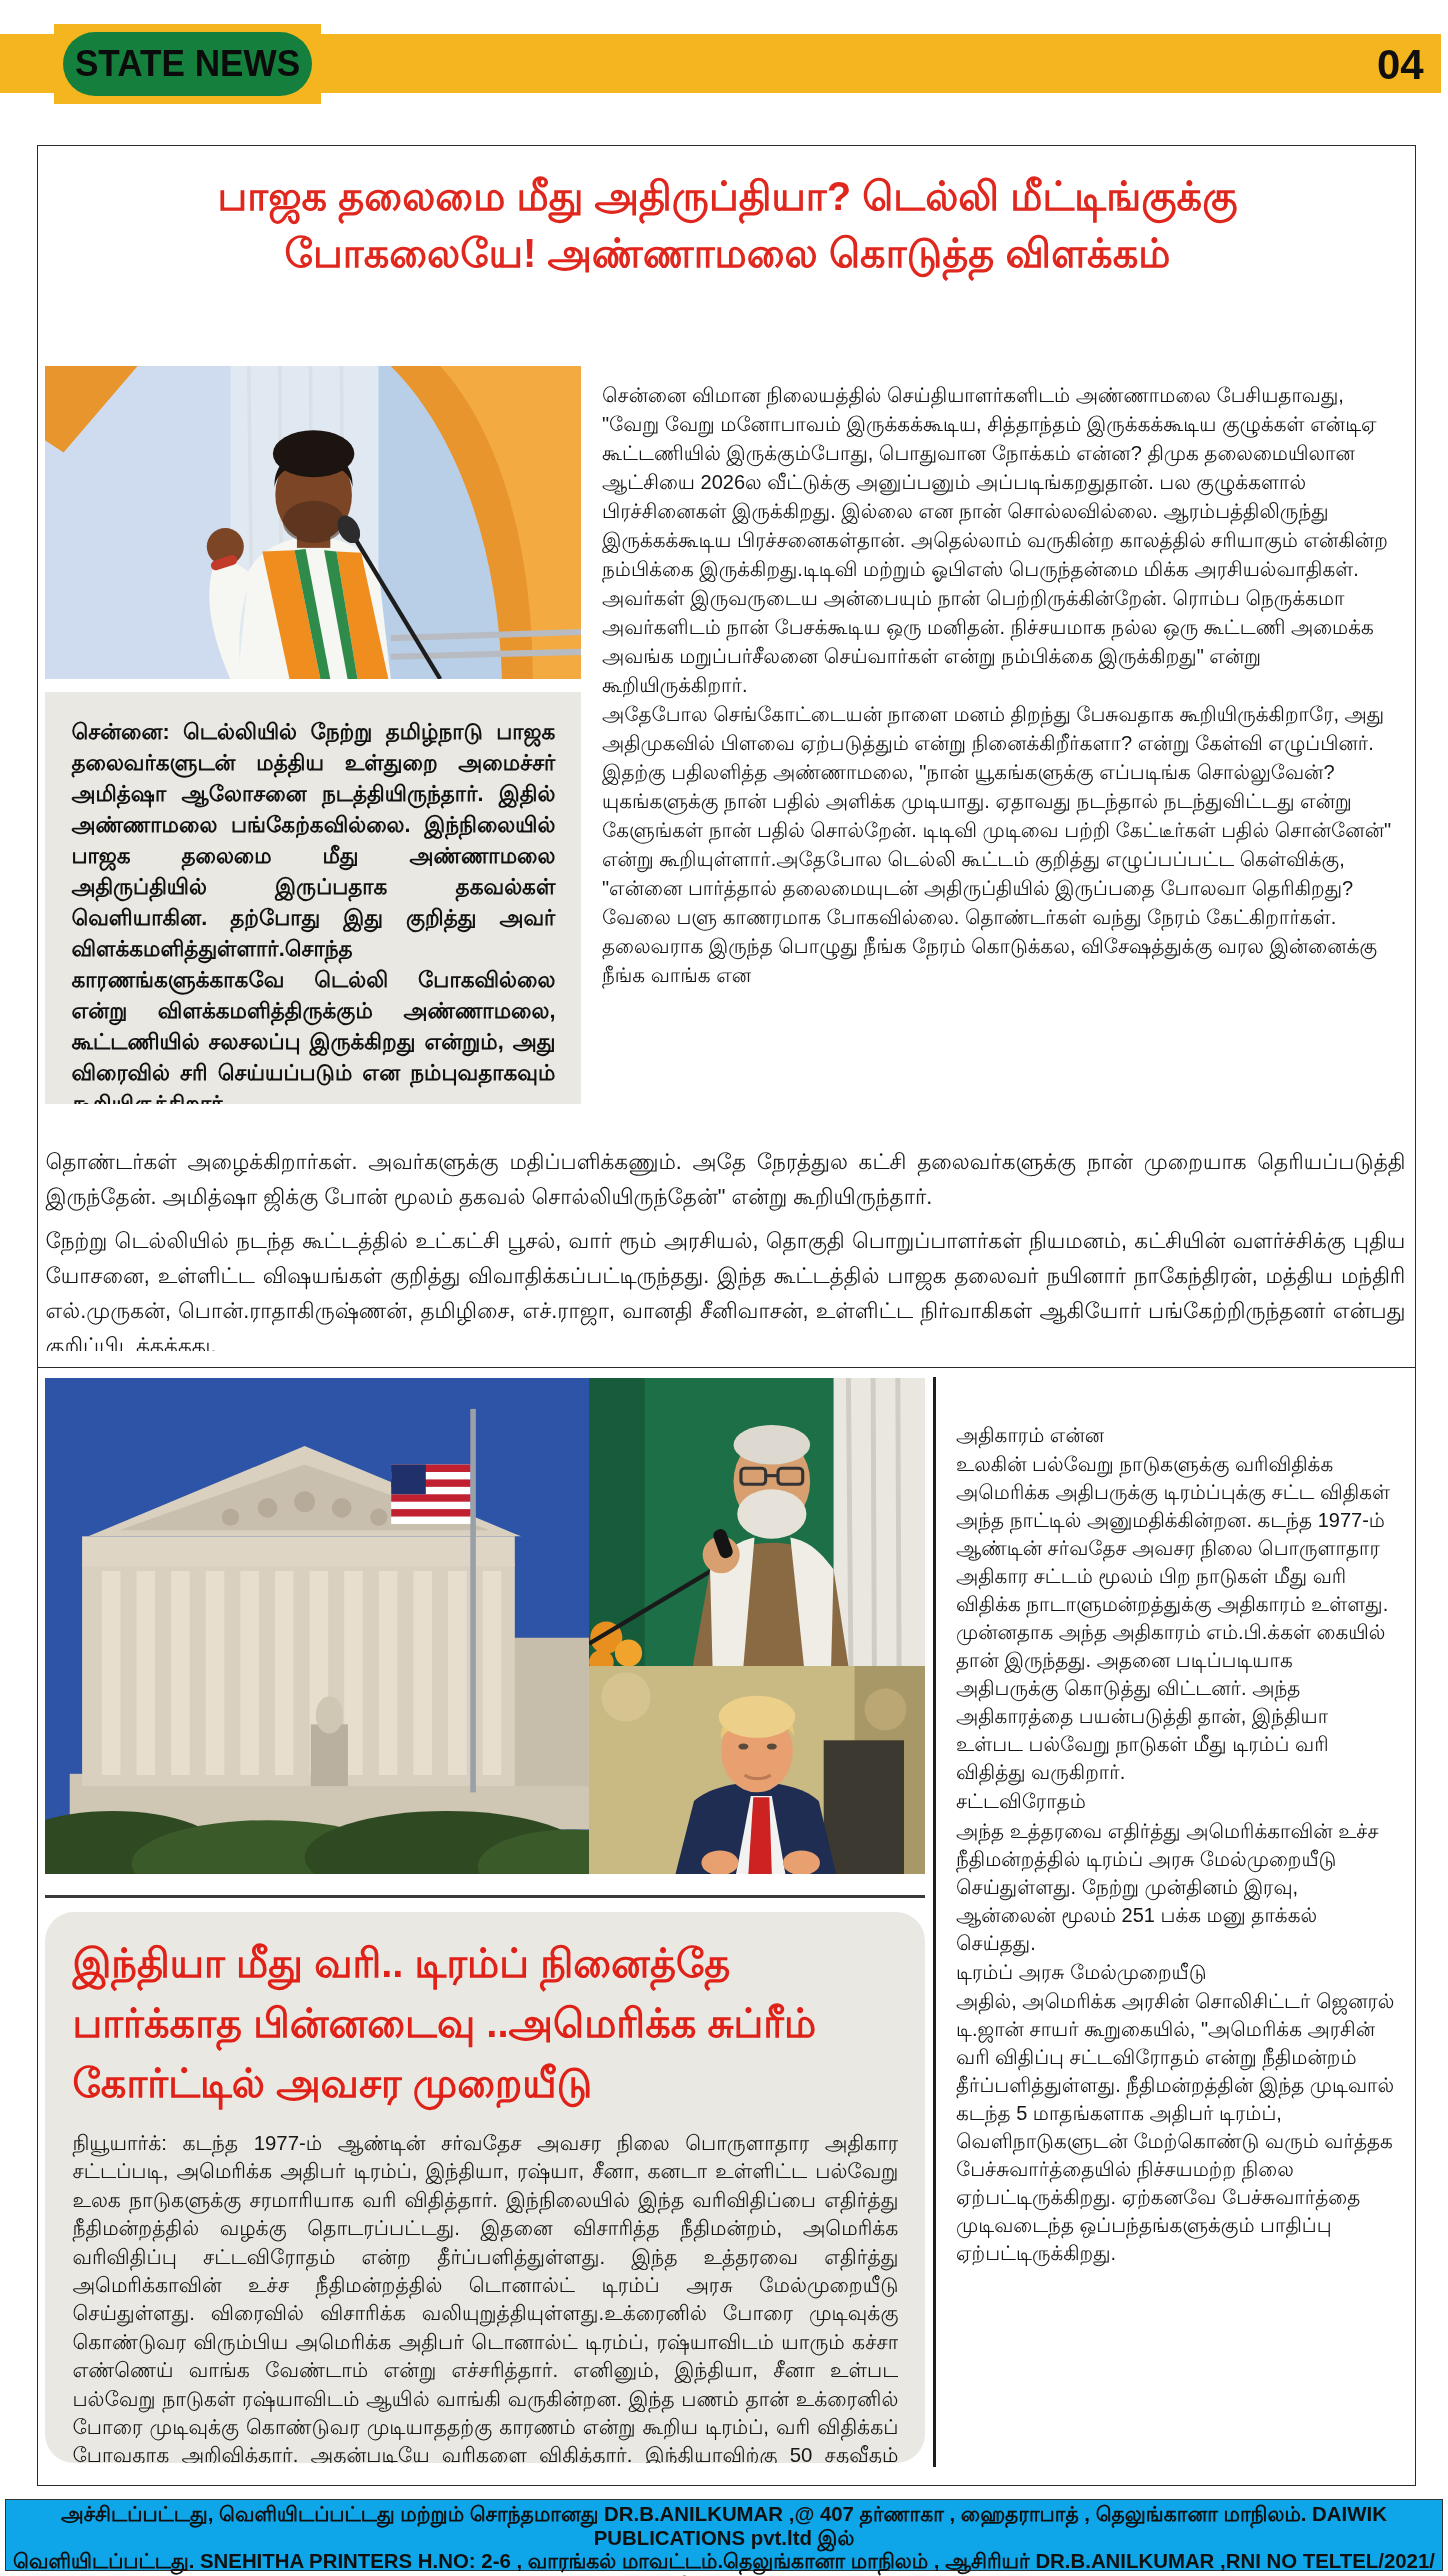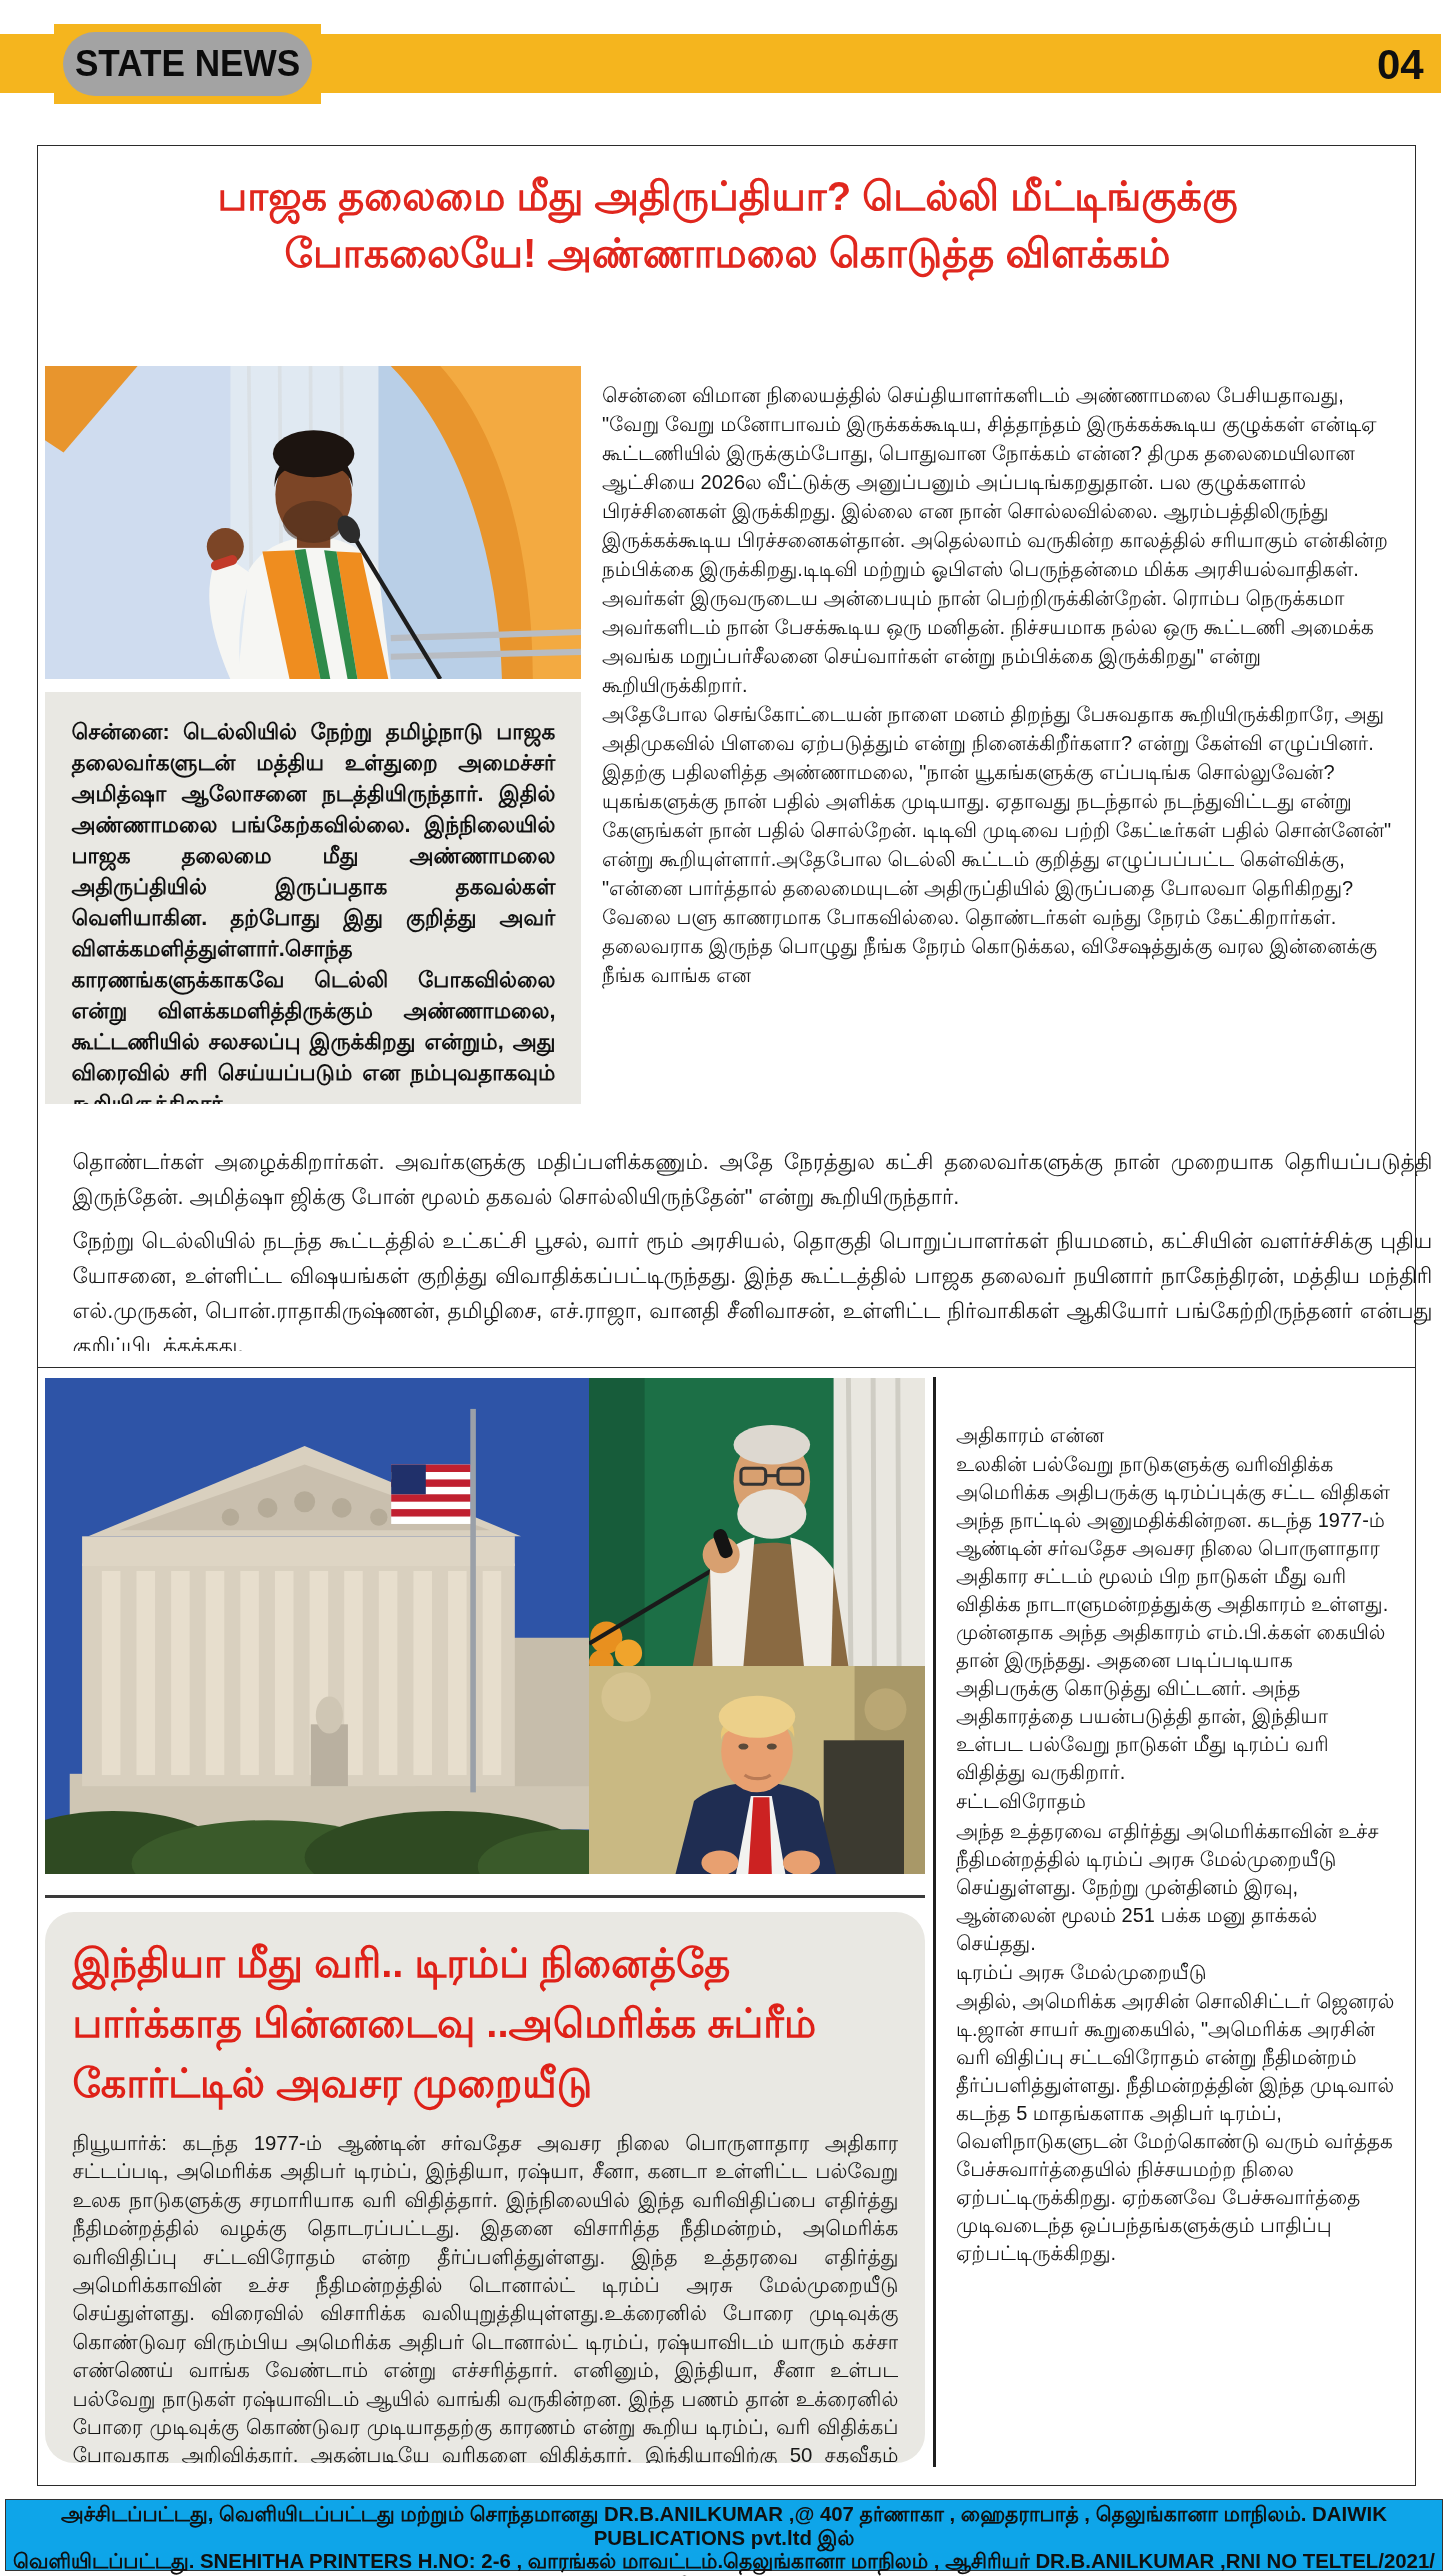--- a/index.html
+++ b/index.html
@@ -2,21 +2,21 @@
 <html style="font-size:10px"><head>
 <meta charset="utf-8">
 <style>
   html,body{margin:0;padding:0;background:#ffffff;}
   body{font-family:"Liberation Sans", sans-serif;}
   #page{position:relative;width:1449px;height:2576px;background:#ffffff;overflow:hidden;}
   .abs{position:absolute;}
   
   .band{left:0;top:34px;width:1441px;height:59px;background:#F5B51E;}
   .badge{left:54px;top:23.5px;width:267px;height:80px;background:#F5B51E;box-sizing:border-box;padding:8px 9.3px;}
-  .badge-pill{width:100%;height:100%;background:#a3a3a3;border-radius:32px;display:flex;align-items:center;justify-content:center;}
+  .badge-pill{width:100%;height:100%;background:#15803d;border-radius:32px;display:flex;align-items:center;justify-content:center;}
   .badge-pill span{font-size:37px;font-weight:bold;color:#0b0b0b;letter-spacing:0px;transform:scaleX(.95);white-space:nowrap;}
   .pagenum{left:1377px;top:41px;font-size:42px;font-weight:bold;color:#101010;}
   
   .artbox{box-sizing:border-box;border:1.9px solid #2b2b2b;background:#ffffff;}
   #article1{left:37px;top:145px;width:1379px;height:1437px;}
   #article2{left:37px;top:1367px;width:1379px;height:1119px;}
   .headline1{left:93px;top:21.6px;width:1193px;text-align:center;color:#E0271E;font-size:40px;line-height:57px;font-weight:bold;}
   .graypanel{background:#E9E8E3;box-sizing:border-box;}
   .intro-text{font-size:21.6px;line-height:31px;font-weight:700;color:#111;text-align:justify;}
   .colbody{font-size:20px;line-height:29px;color:#161616;text-align:left;overflow:hidden;}
@@ -88,21 +88,21 @@
 
     <div class="abs graypanel" style="left:7.4px;top:546px;width:536px;height:412px;padding:23.5px 26px;overflow:hidden;">
       <div class="intro-text">சென்னை: டெல்லியில் நேற்று தமிழ்நாடு பாஜக தலைவர்களுடன் மத்திய உள்துறை அமைச்சர் அமித்ஷா ஆலோசனை நடத்தியிருந்தார். இதில் அண்ணாமலை பங்கேற்கவில்லை. இந்நிலையில் பாஜக தலைமை மீது அண்ணாமலை அதிருப்தியில் இருப்பதாக தகவல்கள் வெளியாகின. தற்போது இது குறித்து அவர் விளக்கமளித்துள்ளார்.சொந்த காரணங்களுக்காகவே டெல்லி போகவில்லை என்று விளக்கமளித்திருக்கும் அண்ணாமலை, கூட்டணியில் சலசலப்பு இருக்கிறது என்றும், அது விரைவில் சரி செய்யப்படும் என நம்புவதாகவும் கூறியிருக்கிறார்.</div>
     </div>
 
     <div class="abs colbody" style="left:564px;top:235px;width:800px;height:759px;">
       <p>சென்னை விமான நிலையத்தில் செய்தியாளர்களிடம் அண்ணாமலை பேசியதாவது, "வேறு வேறு மனோபாவம் இருக்கக்கூடிய, சித்தாந்தம் இருக்கக்கூடிய குழுக்கள் என்டிஏ கூட்டணியில் இருக்கும்போது, பொதுவான நோக்கம் என்ன? திமுக தலைமையிலான ஆட்சியை 2026ல வீட்டுக்கு அனுப்பனும் அப்படிங்கறதுதான். பல குழுக்களால் பிரச்சினைகள் இருக்கிறது. இல்லை என நான் சொல்லவில்லை. ஆரம்பத்திலிருந்து இருக்கக்கூடிய பிரச்சனைகள்தான். அதெல்லாம் வருகின்ற காலத்தில் சரியாகும் என்கின்ற நம்பிக்கை இருக்கிறது.டிடிவி மற்றும் ஓபிஎஸ் பெருந்தன்மை மிக்க அரசியல்வாதிகள். அவர்கள் இருவருடைய அன்பையும் நான் பெற்றிருக்கின்றேன். ரொம்ப நெருக்கமா அவர்களிடம் நான் பேசக்கூடிய ஒரு மனிதன். நிச்சயமாக நல்ல ஒரு கூட்டணி அமைக்க அவங்க மறுப்பர்சீலனை செய்வார்கள் என்று நம்பிக்கை இருக்கிறது" என்று கூறியிருக்கிறார்.</p>
       <p>அதேபோல செங்கோட்டையன் நாளை மனம் திறந்து பேசுவதாக கூறியிருக்கிறாரே, அது அதிமுகவில் பிளவை ஏற்படுத்தும் என்று நினைக்கிறீர்களா? என்று கேள்வி எழுப்பினர். இதற்கு பதிலளித்த அண்ணாமலை, "நான் யூகங்களுக்கு எப்படிங்க சொல்லுவேன்? யுகங்களுக்கு நான் பதில் அளிக்க முடியாது. ஏதாவது நடந்தால் நடந்துவிட்டது என்று கேளுங்கள் நான் பதில் சொல்றேன். டிடிவி முடிவை பற்றி கேட்டீர்கள் பதில் சொன்னேன்" என்று கூறியுள்ளார்.அதேபோல டெல்லி கூட்டம் குறித்து எழுப்பப்பட்ட கெள்விக்கு, "என்னை பார்த்தால் தலைமையுடன் அதிருப்தியில் இருப்பதை போலவா தெரிகிறது? வேலை பளு காணரமாக போகவில்லை. தொண்டர்கள் வந்து நேரம் கேட்கிறார்கள். தலைவராக இருந்த பொழுது நீங்க நேரம் கொடுக்கல, விசேஷத்துக்கு வரல இன்னைக்கு நீங்க வாங்க என</p>
     </div>
 
-    <div class="abs fullbody" style="left:7.4px;top:998px;width:1360px;height:207px;margin-left:27px;">
+    <div class="abs fullbody" style="left:7.4px;top:998px;width:1360px;height:207px;">
       <p>தொண்டர்கள் அழைக்கிறார்கள். அவர்களுக்கு மதிப்பளிக்கணும். அதே நேரத்துல கட்சி தலைவர்களுக்கு நான் முறையாக தெரியப்படுத்தி இருந்தேன். அமித்ஷா ஜிக்கு போன் மூலம் தகவல் சொல்லியிருந்தேன்" என்று கூறியிருந்தார்.</p>
       <p>நேற்று டெல்லியில் நடந்த கூட்டத்தில் உட்கட்சி பூசல், வார் ரூம் அரசியல், தொகுதி பொறுப்பாளர்கள் நியமனம், கட்சியின் வளர்ச்சிக்கு புதிய யோசனை, உள்ளிட்ட விஷயங்கள் குறித்து விவாதிக்கப்பட்டிருந்தது. இந்த கூட்டத்தில் பாஜக தலைவர் நயினார் நாகேந்திரன், மத்திய மந்திரி எல்.முருகன், பொன்.ராதாகிருஷ்ணன், தமிழிசை, எச்.ராஜா, வானதி சீனிவாசன், உள்ளிட்ட நிர்வாகிகள் ஆகியோர் பங்கேற்றிருந்தனர் என்பது குறிப்பிடத்தக்கது.</p>
     </div>
   </div>
 
   <div class="abs artbox" id="article2">
 
     <div class="abs photo" style="left:7.4px;top:10px;width:880px;height:496px;">
 
       <div class="abs" style="left:0;top:0;width:544px;height:496px;">

